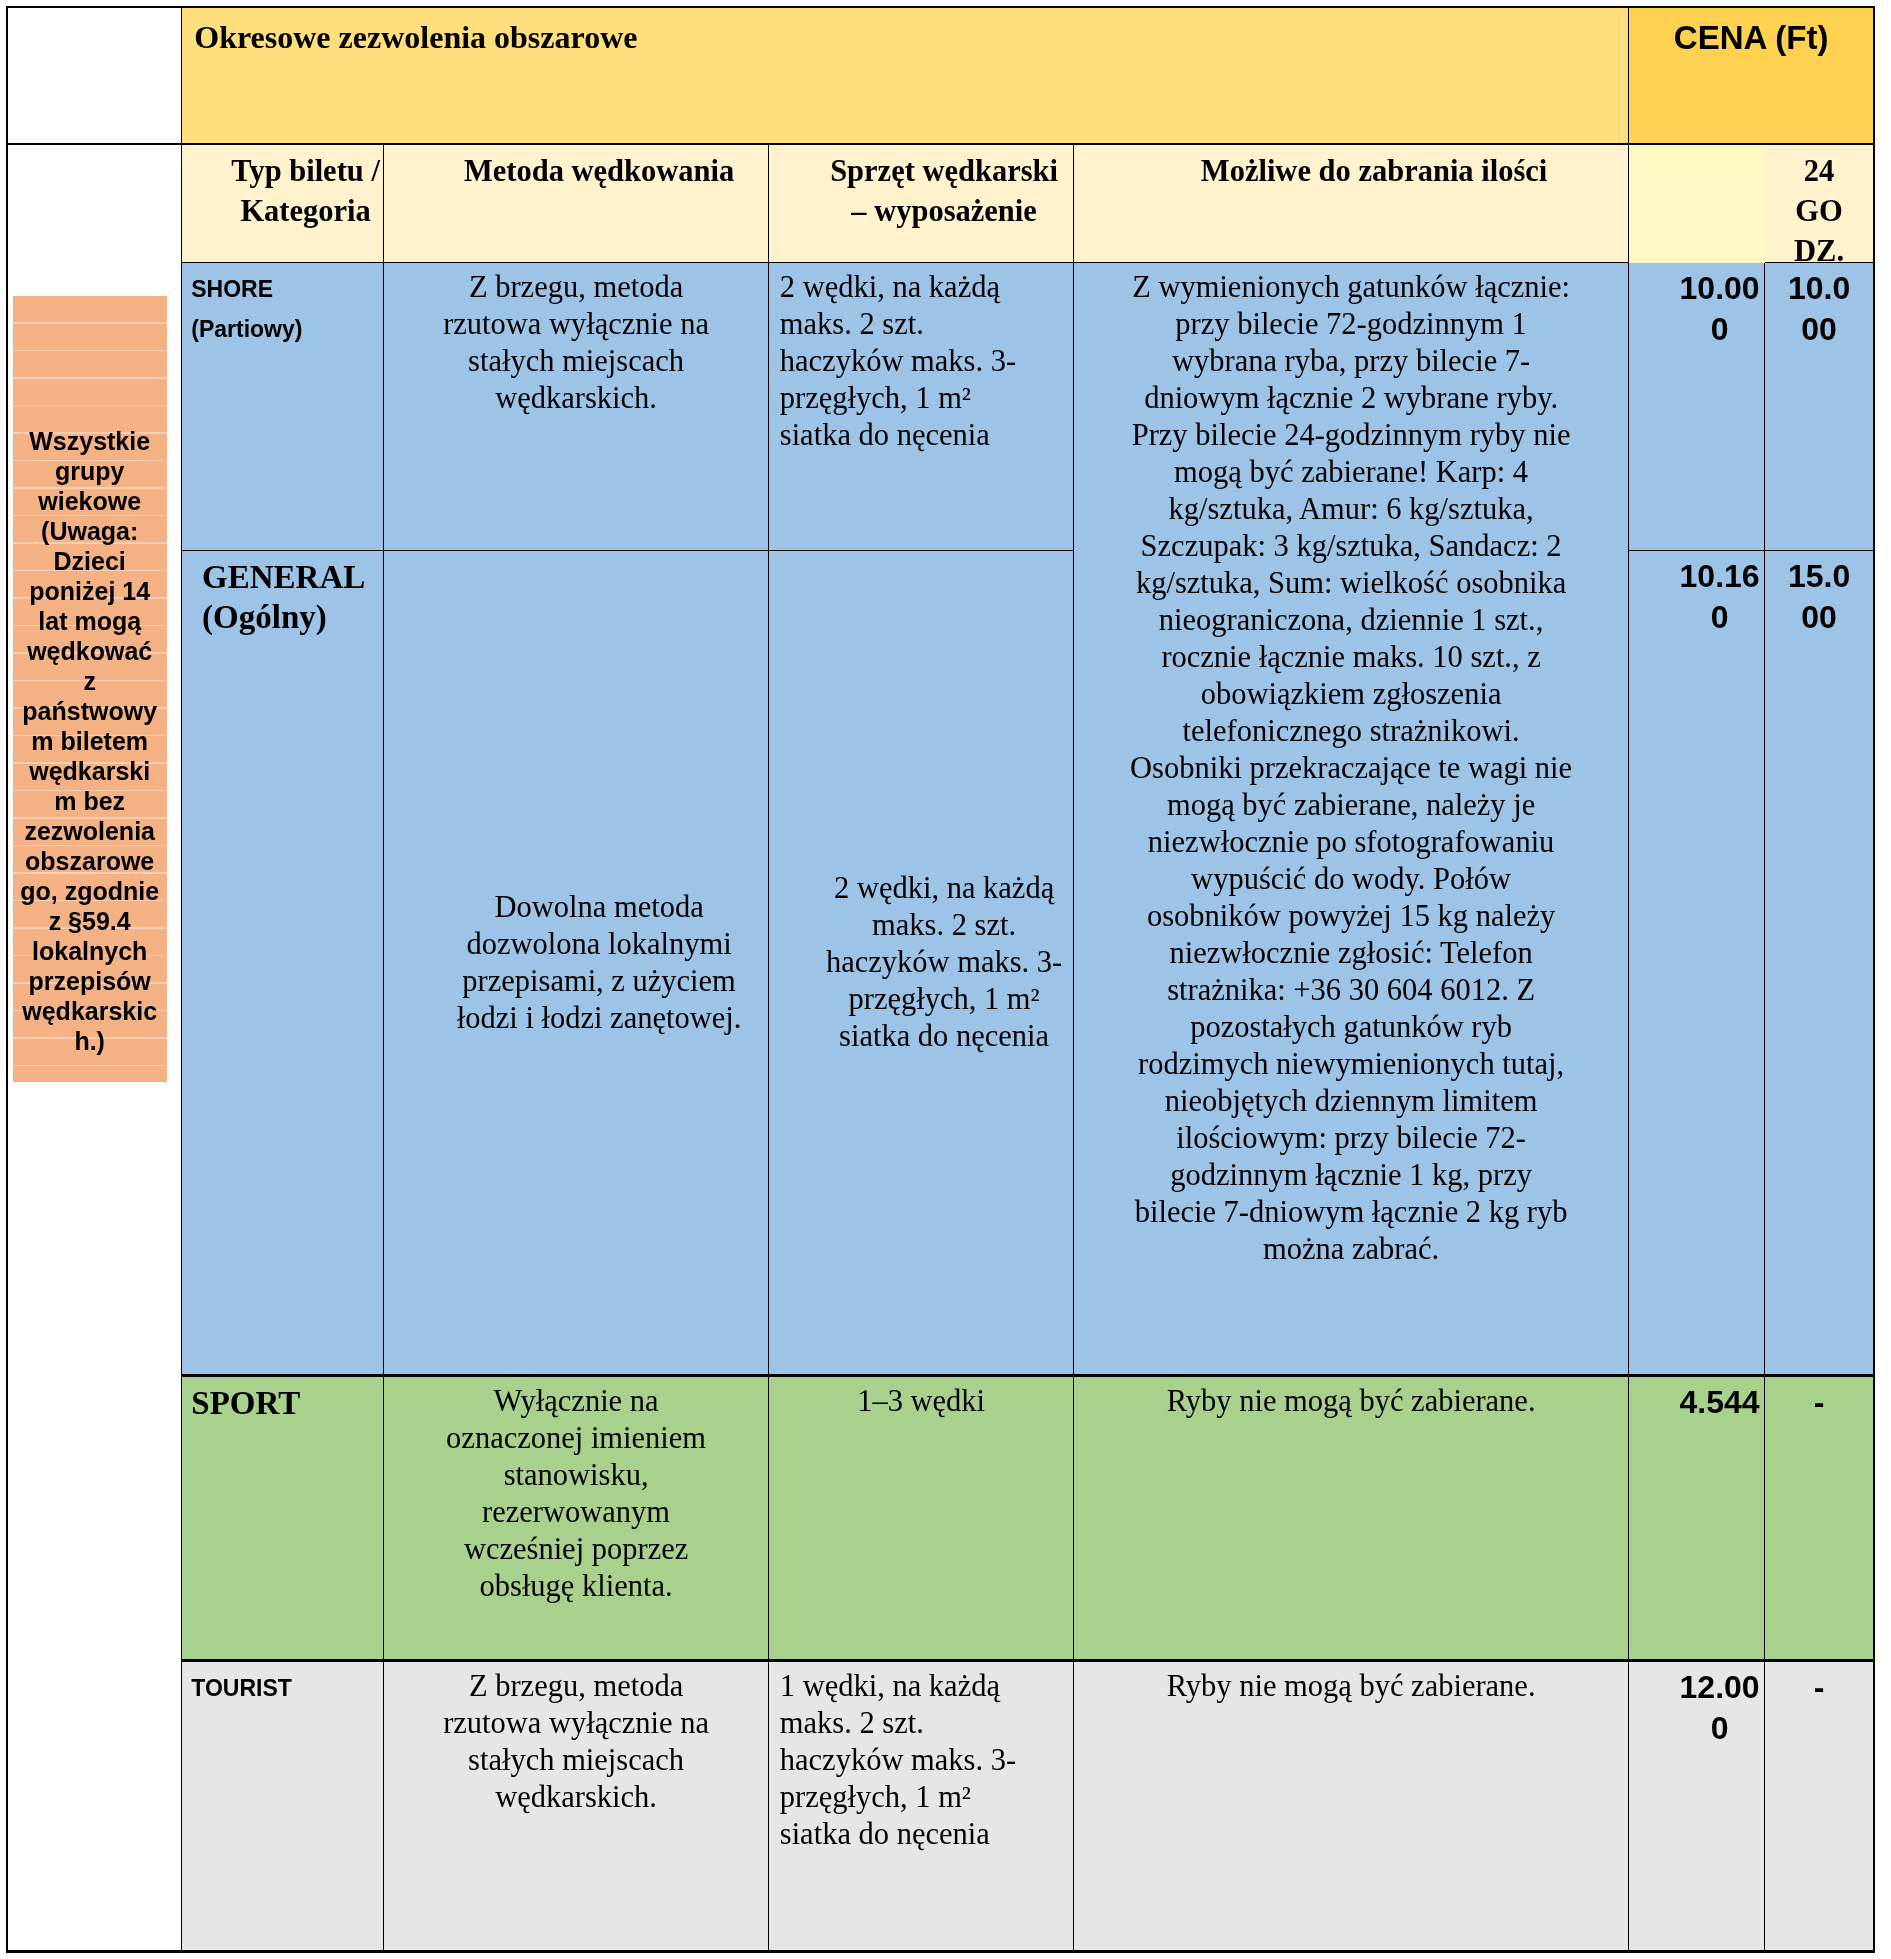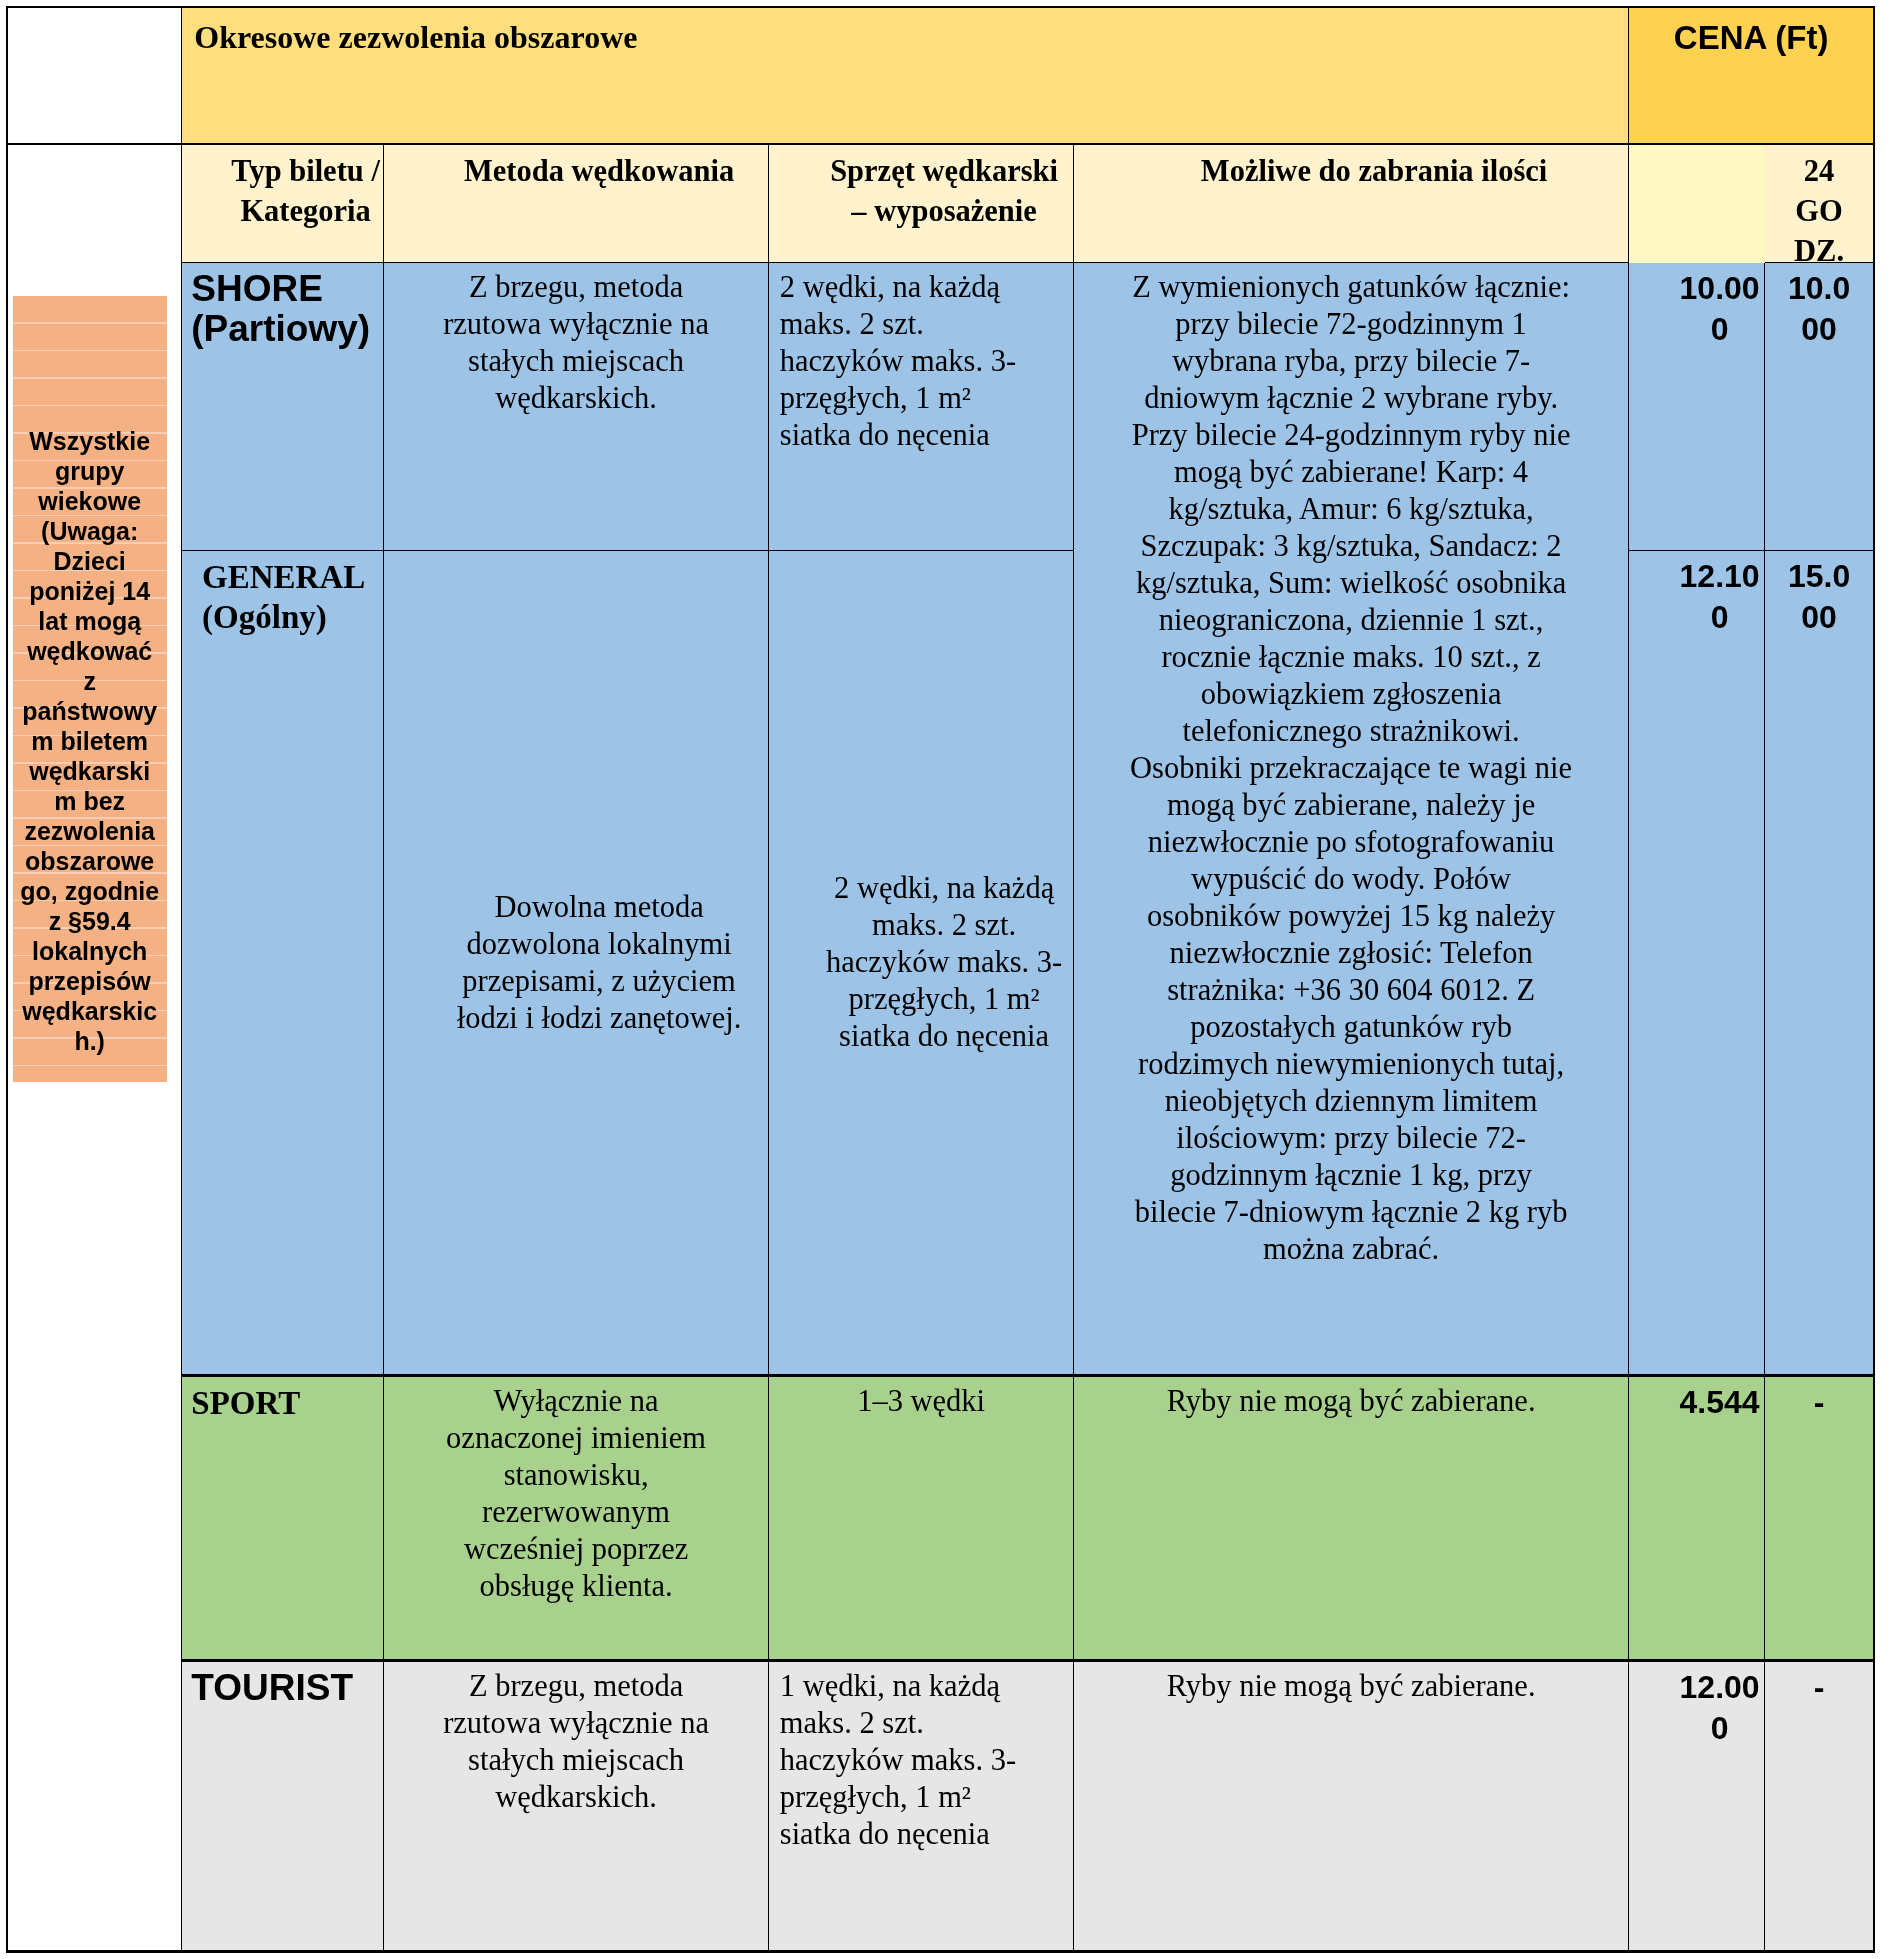--- a/index.html
+++ b/index.html
@@ -38,21 +38,21 @@
     font-size:25px;line-height:30px;text-align:center;color:#000;
     padding:130px 3.1px 0 3.1px;box-sizing:border-box;
   }
 
   .hdr{background:#fff2cc;font-size:30.5px;line-height:40px;padding-top:6.1px;text-align:center;}
 
   .blue{background:#9dc3e6;}
   .green{background:#a9d18e;}
   .gray{background:#e7e6e6;}
 
-  .label-cell{padding:6.1px 0 0 9.2px;font-size:37px;line-height:40px;}
+  .label-cell{padding:6.1px 0 0 9.2px;font-size:23px;line-height:40px;}
   .label-serif{font-size:33px;}
   .met{padding:6.1px 4.6px 0 4.6px;}
   .eq-left{padding:6.1px 4.6px 0 10.7px;text-align:left;}
   .price{font-family:"Liberation Sans","DejaVu Sans",sans-serif;font-weight:bold;font-size:32px;line-height:41px;text-align:center;padding-top:4.6px;}
   .limits{padding:6.1px 6.1px 0 6.1px;}
 </style>
 </head>
 <body>
 
 <div class="table">
@@ -142,21 +142,21 @@
 (Ogólny)</div>
   <div class="cell blue body-t vcenter center br bb4 pre" style="grid-column:3;grid-row:4;">Dowolna metoda
 dozwolona lokalnymi
 przepisami, z użyciem
 łodzi i łodzi zanętowej.</div>
   <div class="cell blue body-t vcenter center br bb4 pre" style="grid-column:4;grid-row:4;">2 wędki, na każdą
 maks. 2 szt.
 haczyków maks. 3-
 przęgłych, 1 m²
 siatka do nęcenia</div>
-  <div class="cell blue price br bb4 pre" style="grid-column:6;grid-row:4;">12.10
+  <div class="cell blue price br bb4 pre" style="grid-column:6;grid-row:4;">10.16
 0</div>
   <div class="cell blue price bb4 pre" style="grid-column:7;grid-row:4;">15.0
 00</div>
 
   <div class="cell green label-cell serif-b label-serif br bb4 pre" style="grid-column:2;grid-row:5;">SPORT</div>
   <div class="cell green body-t met center br bb4 pre" style="grid-column:3;grid-row:5;">Wyłącznie na
 oznaczonej imieniem
 stanowisku,
 rezerwowanym
 wcześniej poprzez

